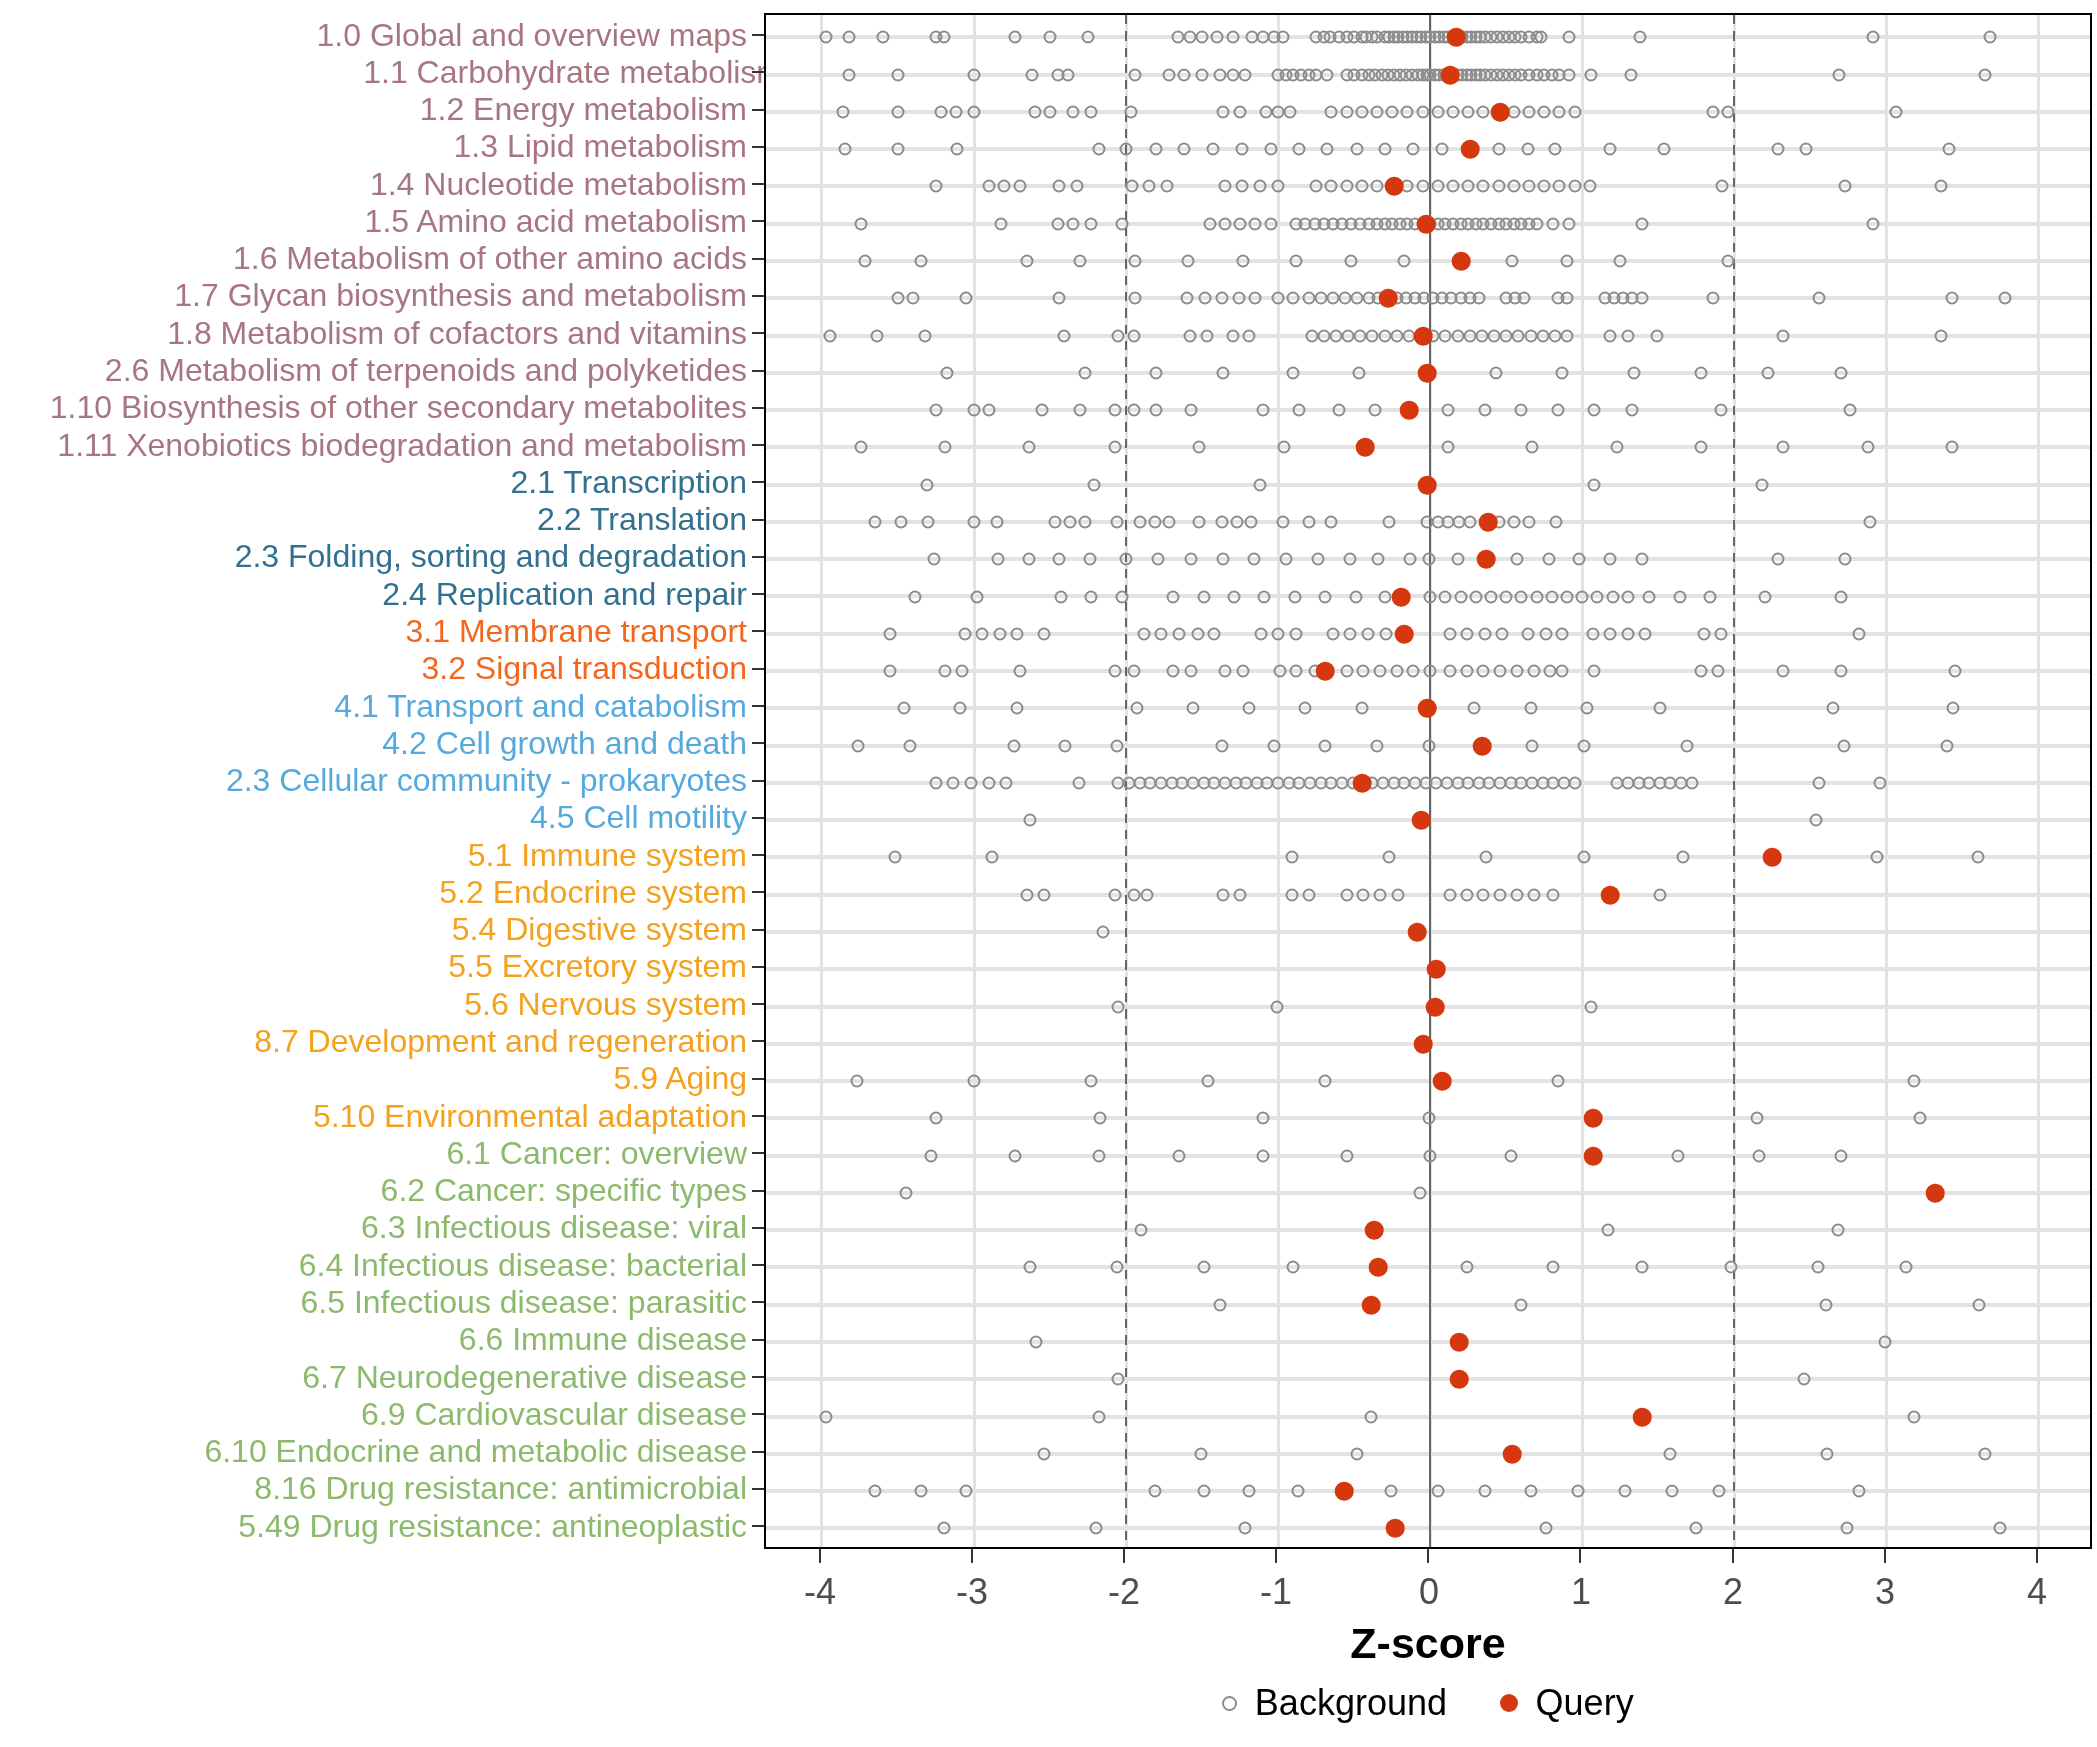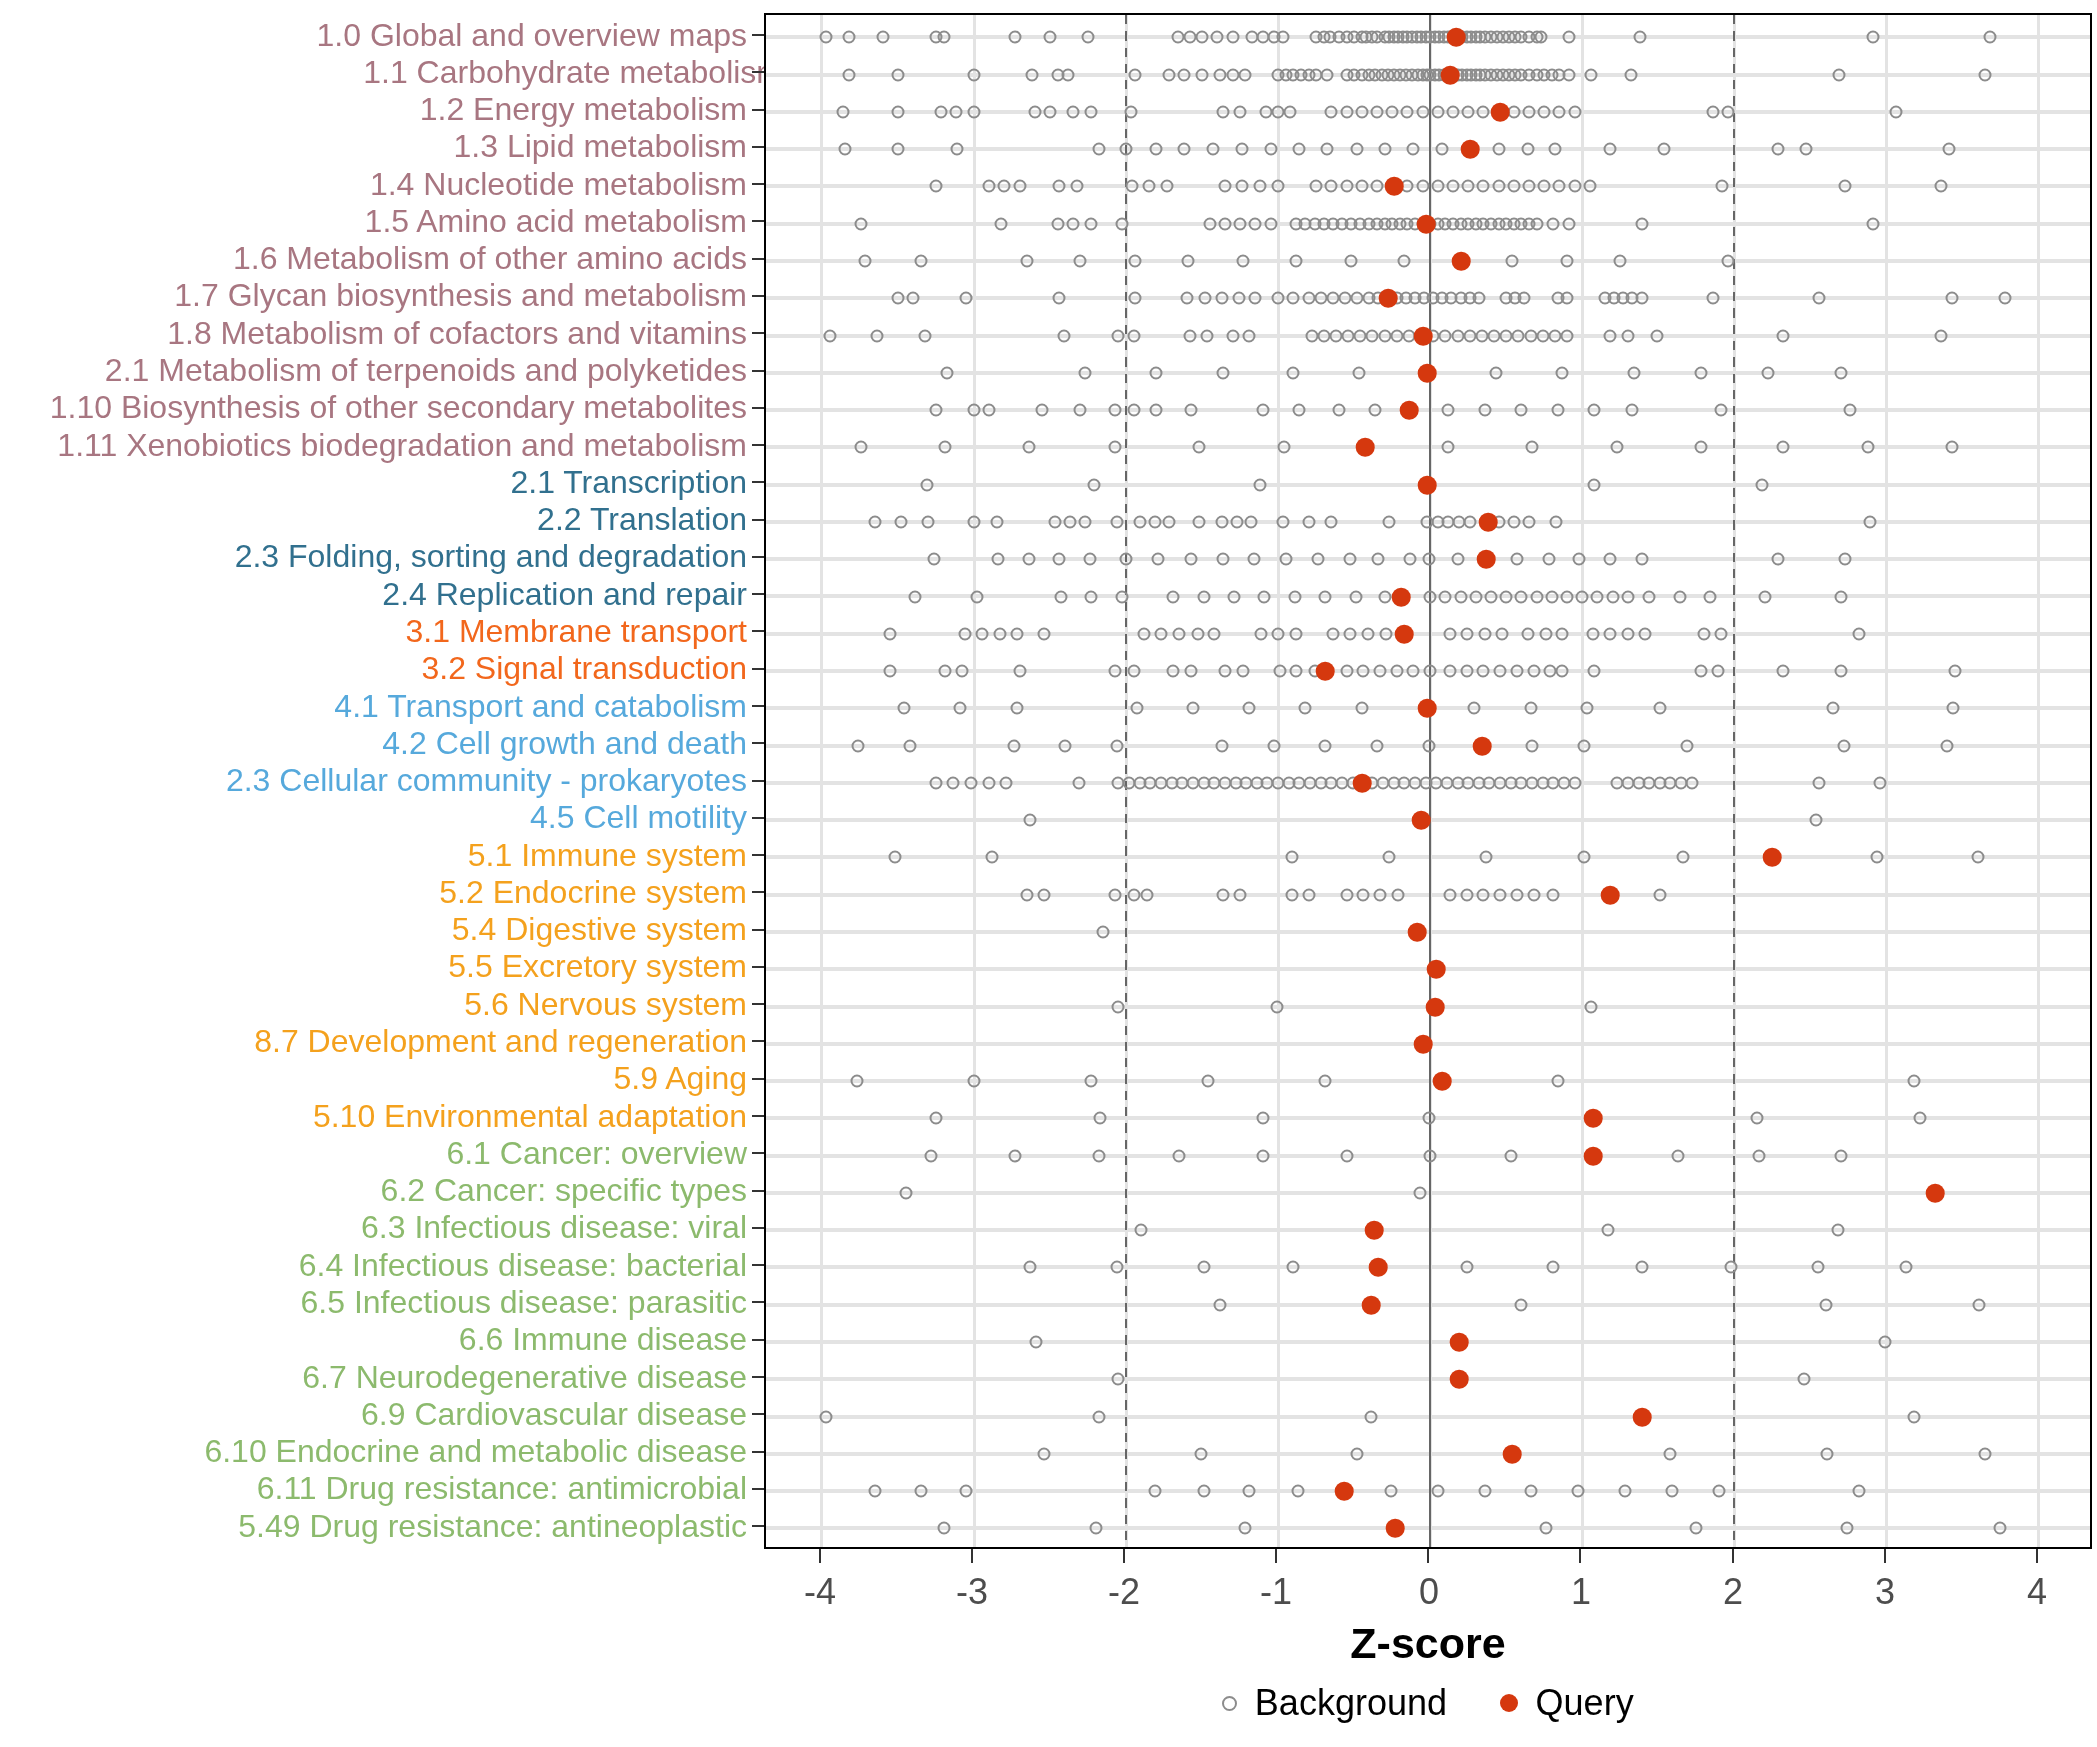--- a/index.html
+++ b/index.html
@@ -38,21 +38,21 @@
   <div id="ylabels">
       <div class="ylab" style="top: 16.5px; color: rgb(168, 118, 129);">1.0 Global and overview maps</div>
       <div class="ylab" style="top: 54px; color: rgb(168, 118, 129); padding-left: 36px;">1.1 Carbohydrate metabolism</div>
       <div class="ylab" style="top: 91px; color: rgb(168, 118, 129);">1.2 Energy metabolism</div>
       <div class="ylab" style="top: 128px; color: rgb(168, 118, 129);">1.3 Lipid metabolism</div>
       <div class="ylab" style="top: 166px; color: rgb(168, 118, 129);">1.4 Nucleotide metabolism</div>
       <div class="ylab" style="top: 203px; color: rgb(168, 118, 129);">1.5 Amino acid metabolism</div>
       <div class="ylab" style="top: 240px; color: rgb(168, 118, 129);">1.6 Metabolism of other amino acids</div>
       <div class="ylab" style="top: 277px; color: rgb(168, 118, 129);">1.7 Glycan biosynthesis and metabolism</div>
       <div class="ylab" style="top: 315px; color: rgb(168, 118, 129);">1.8 Metabolism of cofactors and vitamins</div>
-      <div class="ylab" style="top: 352px; color: rgb(168, 118, 129);">2.1 Metabolism of terpenoids and polyketides</div>
+      <div class="ylab" style="top: 352px; color: rgb(168, 118, 129);">2.6 Metabolism of terpenoids and polyketides</div>
       <div class="ylab" style="top: 389px; color: rgb(168, 118, 129);">1.10 Biosynthesis of other secondary metabolites</div>
       <div class="ylab" style="top: 427px; color: rgb(168, 118, 129);">1.11 Xenobiotics biodegradation and metabolism</div>
       <div class="ylab" style="top: 464px; color: rgb(49, 112, 142);">2.1 Transcription</div>
       <div class="ylab" style="top: 501px; color: rgb(49, 112, 142);">2.2 Translation</div>
       <div class="ylab" style="top: 538px; color: rgb(49, 112, 142);">2.3 Folding, sorting and degradation</div>
       <div class="ylab" style="top: 576px; color: rgb(49, 112, 142);">2.4 Replication and repair</div>
       <div class="ylab" style="top: 613px; color: rgb(242, 103, 28);">3.1 Membrane transport</div>
       <div class="ylab" style="top: 650px; color: rgb(242, 103, 28);">3.2 Signal transduction</div>
       <div class="ylab" style="top: 688px; color: rgb(86, 169, 220);">4.1 Transport and catabolism</div>
       <div class="ylab" style="top: 725px; color: rgb(86, 169, 220);">4.2 Cell growth and death</div>
@@ -68,21 +68,21 @@
       <div class="ylab" style="top: 1098px; color: rgb(244, 161, 29);">5.10 Environmental adaptation</div>
       <div class="ylab" style="top: 1135px; color: rgb(140, 186, 109);">6.1 Cancer: overview</div>
       <div class="ylab" style="top: 1172px; color: rgb(140, 186, 109);">6.2 Cancer: specific types</div>
       <div class="ylab" style="top: 1209px; color: rgb(140, 186, 109);">6.3 Infectious disease: viral</div>
       <div class="ylab" style="top: 1247px; color: rgb(140, 186, 109);">6.4 Infectious disease: bacterial</div>
       <div class="ylab" style="top: 1284px; color: rgb(140, 186, 109);">6.5 Infectious disease: parasitic</div>
       <div class="ylab" style="top: 1321px; color: rgb(140, 186, 109);">6.6 Immune disease</div>
       <div class="ylab" style="top: 1359px; color: rgb(140, 186, 109);">6.7 Neurodegenerative disease</div>
       <div class="ylab" style="top: 1396px; color: rgb(140, 186, 109);">6.9 Cardiovascular disease</div>
       <div class="ylab" style="top: 1433px; color: rgb(140, 186, 109);">6.10 Endocrine and metabolic disease</div>
-      <div class="ylab" style="top: 1470px; color: rgb(140, 186, 109);">6.11 Drug resistance: antimicrobial</div>
+      <div class="ylab" style="top: 1470px; color: rgb(140, 186, 109);">8.16 Drug resistance: antimicrobial</div>
       <div class="ylab" style="top: 1508px; color: rgb(140, 186, 109);">5.49 Drug resistance: antineoplastic</div>
     </div>
   <div id="yticks">
       <div class="ytick" style="left: 752px; top: 34px;"></div>
       <div class="ytick" style="left: 752px; top: 71px;"></div>
       <div class="ytick" style="left: 752px; top: 109px;"></div>
       <div class="ytick" style="left: 752px; top: 146px;"></div>
       <div class="ytick" style="left: 752px; top: 183px;"></div>
       <div class="ytick" style="left: 752px; top: 220px;"></div>
       <div class="ytick" style="left: 752px; top: 258px;"></div>

